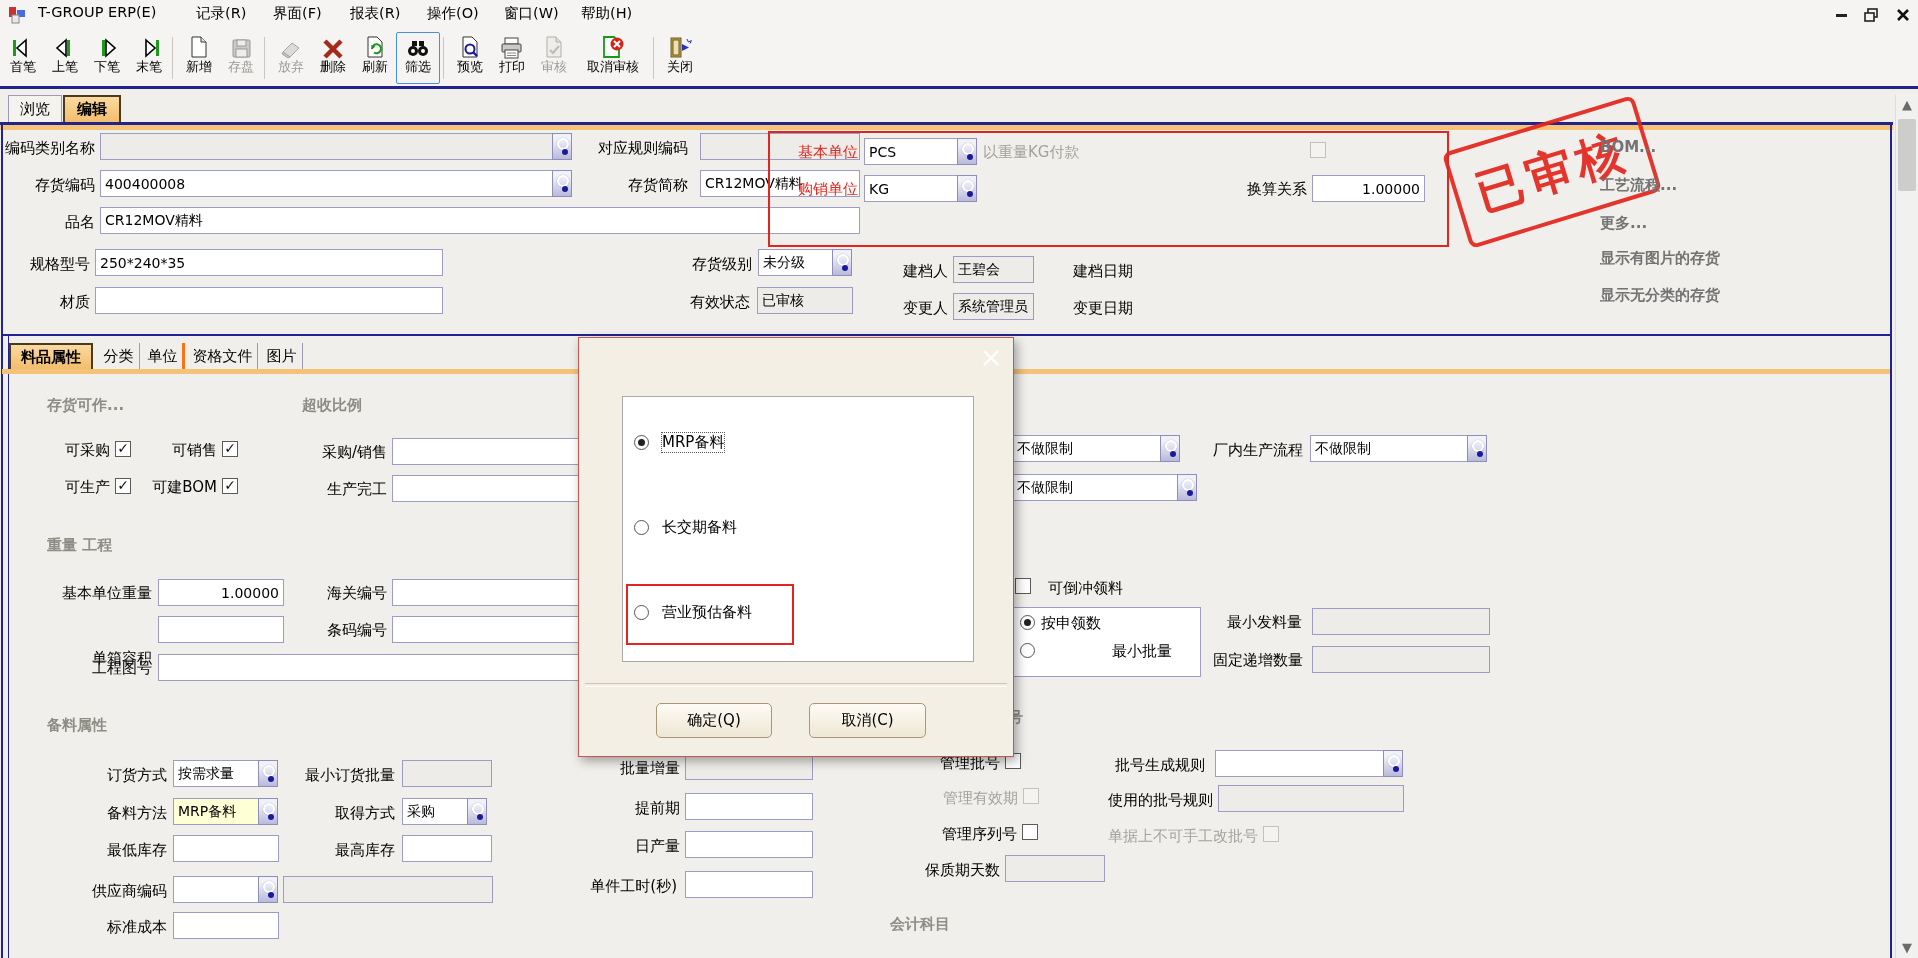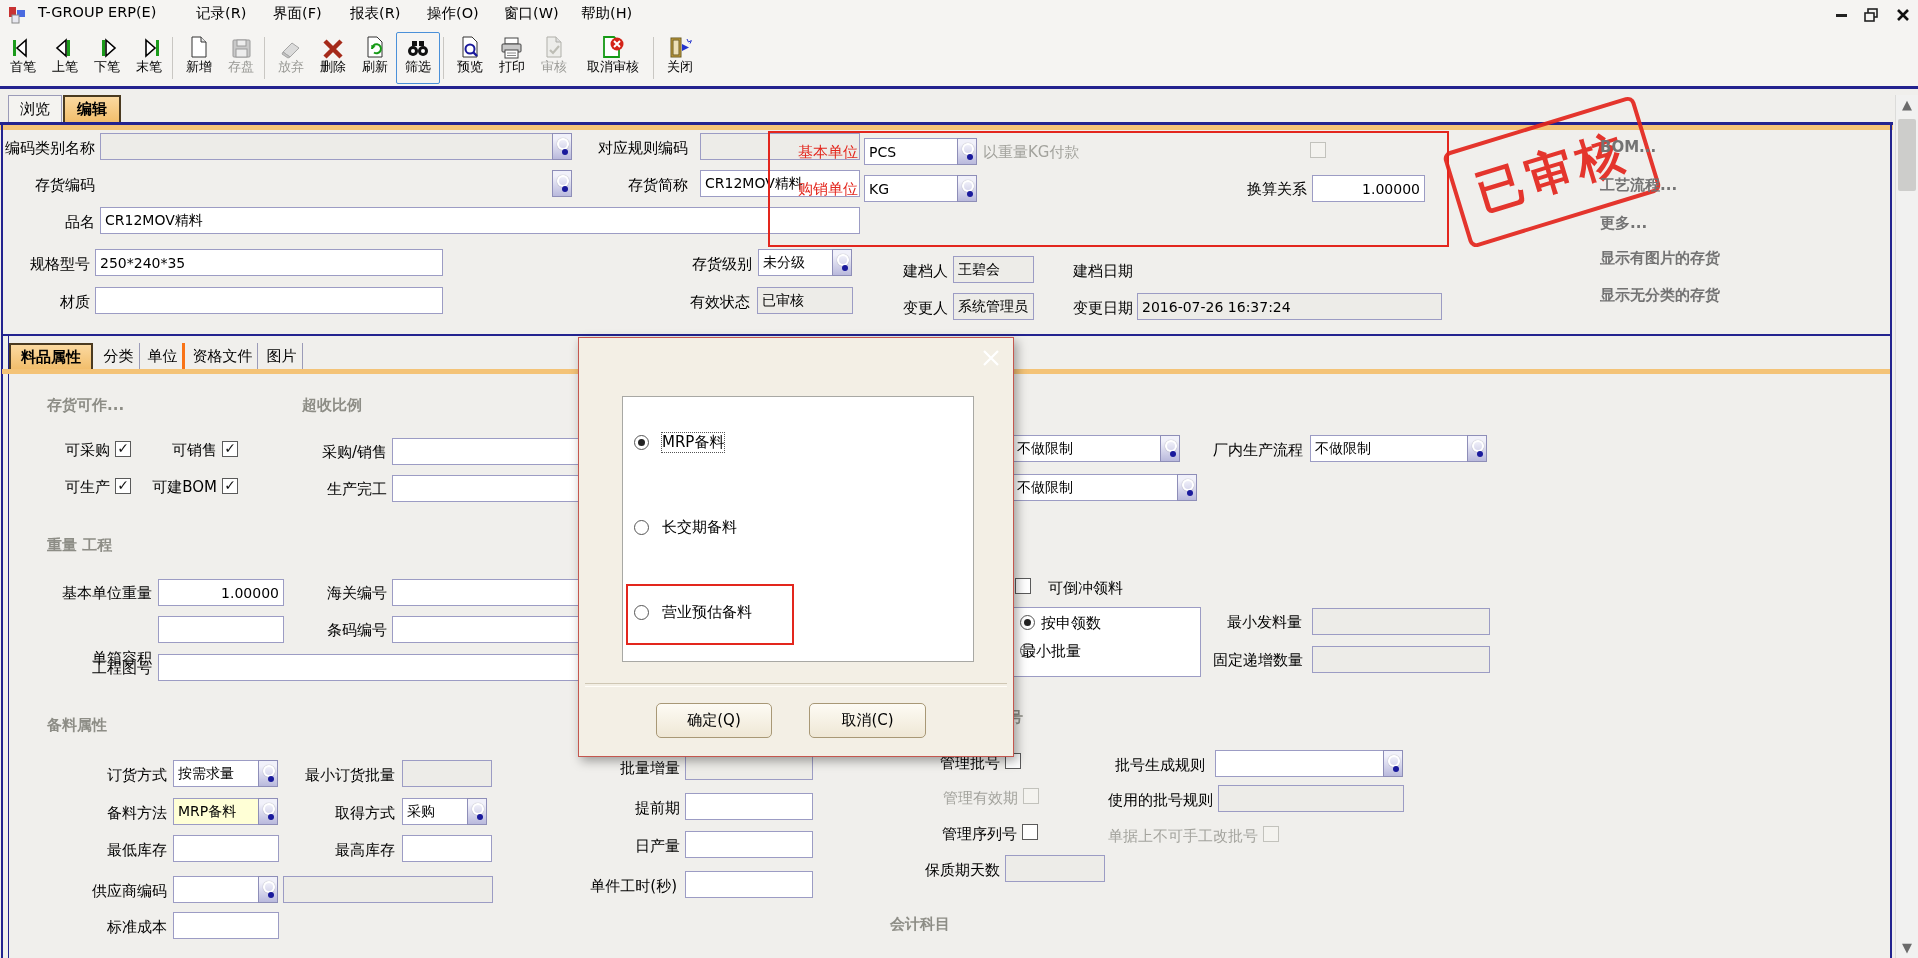--- a/index.html
+++ b/index.html
@@ -275,20 +275,21 @@
   <div class="vline" style="left:1px;top:122px;height:836px"></div>
   <div class="vline" style="left:1890px;top:122px;height:836px"></div>
 
   <div class="lbl" style="left:0;top:139px;width:95px">编码类别名称</div>
   <div class="fld gray" style="left:100px;top:133px;width:472px"></div>
   <div class="lkp" style="left:552px;top:133px"></div>
   <div class="lbl" style="left:580px;top:139px;width:108px">对应规则编码</div>
   <div class="fld gray" style="left:700px;top:133px;width:160px"></div>
 
   <div class="lbl" style="left:0;top:176px;width:95px">存货编码</div>
+  <div class="fld" style="left:100px;top:170px;width:472px">400400008</div>
   <div class="lkp" style="left:552px;top:170px"></div>
   <div class="lbl" style="left:580px;top:176px;width:108px">存货简称</div>
   <div class="fld" style="left:700px;top:170px;width:160px">CR12MOV精料</div>
 
   <div class="lbl" style="left:0;top:213px;width:95px">品名</div>
   <div class="fld" style="left:100px;top:207px;width:760px">CR12MOV精料</div>
 
   <div class="lbl" style="left:0;top:255px;width:90px">规格型号</div>
   <div class="fld" style="left:95px;top:249px;width:348px">250*240*35</div>
   <div class="lbl" style="left:650px;top:255px;width:102px">存货级别</div>
@@ -313,21 +314,20 @@
   <div class="lbl" style="left:1240px;top:180px;width:67px">换算关系</div>
   <div class="fld num" style="left:1312px;top:175px;width:113px">1.00000</div>
 
   <div class="lbl" style="left:880px;top:262px;width:68px">建档人</div>
   <div class="fld gray" style="left:953px;top:256px;width:81px">王碧会</div>
   <div class="lbl" style="left:1040px;top:262px;width:93px">建档日期</div>
 
   <div class="lbl" style="left:880px;top:299px;width:68px">变更人</div>
   <div class="fld gray" style="left:953px;top:293px;width:81px">系统管理员</div>
   <div class="lbl" style="left:1040px;top:299px;width:93px">变更日期</div>
-  <div class="fld gray" style="left:1137px;top:293px;width:305px">2016-07-26 16:37:24</div>
 
   <div id="stamp">已审核</div>
   <div class="link" style="left:1600px;top:138px">BOM...</div>
   <div class="link" style="left:1600px;top:176px">工艺流程...</div>
   <div class="link" style="left:1600px;top:214px">更多...</div>
   <div class="link" style="left:1600px;top:249px">显示有图片的存货</div>
   <div class="link" style="left:1600px;top:286px">显示无分类的存货</div>
 
   <div class="hl-navy" style="left:2px;top:334px;width:1888px;height:2px"></div>
   <div class="vline" style="left:8px;top:336px;height:622px;width:1px"></div>
@@ -384,21 +384,21 @@
   <div class="lkp" style="left:1467px;top:435px"></div>
   <div class="fld" style="left:1012px;top:474px;width:166px">不做限制</div>
   <div class="lkp" style="left:1177px;top:474px"></div>
 
   <div class="cb" style="left:1015px;top:578px"></div>
   <div class="lbl" style="left:1048px;top:579px;width:95px;text-align:left">可倒冲领料</div>
   <div style="position:absolute;left:1013px;top:607px;width:186px;height:68px;background:#fff;border:1px solid #9C9CC4"></div>
   <div class="rad sel" style="left:1020px;top:615px"></div>
   <div class="lbl" style="left:1041px;top:614px;width:80px;text-align:left">按申领数</div>
   <div class="rad" style="left:1020px;top:643px"></div>
-  <div class="lbl" style="left:1011px;top:642px;width:80px;text-align:center">最小批量</div>
+  <div class="lbl" style="left:1092px;top:642px;width:80px;text-align:right">最小批量</div>
   <div class="lbl" style="left:1215px;top:613px;width:87px">最小发料量</div>
   <div class="fld gray" style="left:1312px;top:608px;width:178px"></div>
   <div class="lbl" style="left:1200px;top:651px;width:103px">固定递增数量</div>
   <div class="fld gray" style="left:1312px;top:646px;width:178px"></div>
 
   <div class="sect" style="left:47px;top:716px">备料属性</div>
   <div class="lbl" style="left:100px;top:766px;width:67px">订货方式</div>
   <div class="fld" style="left:173px;top:760px;width:86px">按需求量</div>
   <div class="lkp" style="left:258px;top:760px"></div>
   <div class="lbl" style="left:295px;top:766px;width:100px">最小订货批量</div>

